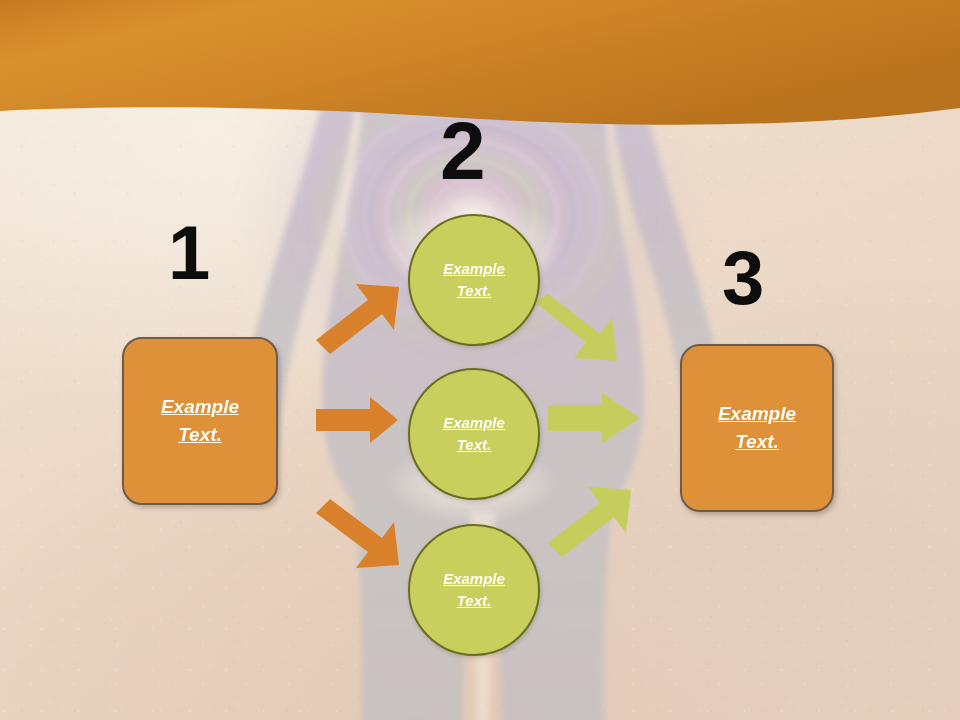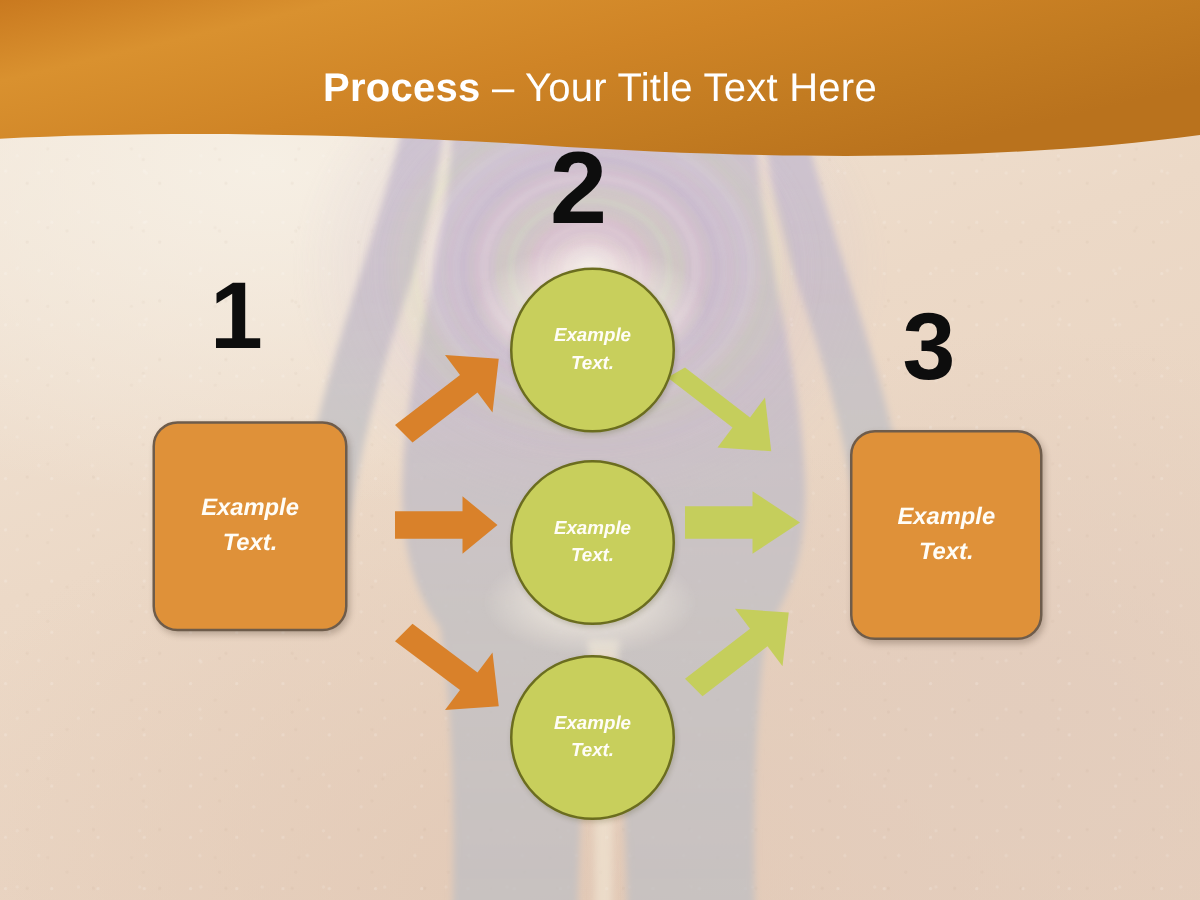--- a/index.html
+++ b/index.html
@@ -217,21 +217,21 @@
 
   
   .arrows {
     position: absolute;
     inset: 0;
     z-index: 3;
     pointer-events: none;
   }
   .arrows svg { position: absolute; inset: 0; width: 960px; height: 720px; }
 
-  .txt-line { display: block; }
+  .txt-line { display: block; text-decoration: underline; }
 </style>
 </head>
 <body>
 
 <div id="slide">
 
   <div class="bg-layer">
     <div class="bg-base"></div>
     <div class="bg-grain"></div>
 
@@ -334,23 +334,20 @@
           <stop offset="100%" stop-color="#b9721d"></stop>
         </linearGradient>
       </defs>
       <path fill="url(#bandGrad)" d="
         M 0 0 L 960 0 L 960 108
         C 820 127, 640 130, 430 116
         C 270 106, 120 105, 0 111 Z"></path>
     </svg>
   </div>
 
-  <div class="title">
-    <span class="t-bold">Process</span><span class="t-sep"> – </span><span class="t-rest">Your Title Text Here</span>
-  </div>
 
   <div class="step-num num-1">1</div>
   <div class="step-num num-2">2</div>
   <div class="step-num num-3">3</div>
 
   <div class="obox obox-left">
     <span class="txt-line">Example</span>
     <span class="txt-line">Text.</span>
   </div>
 

